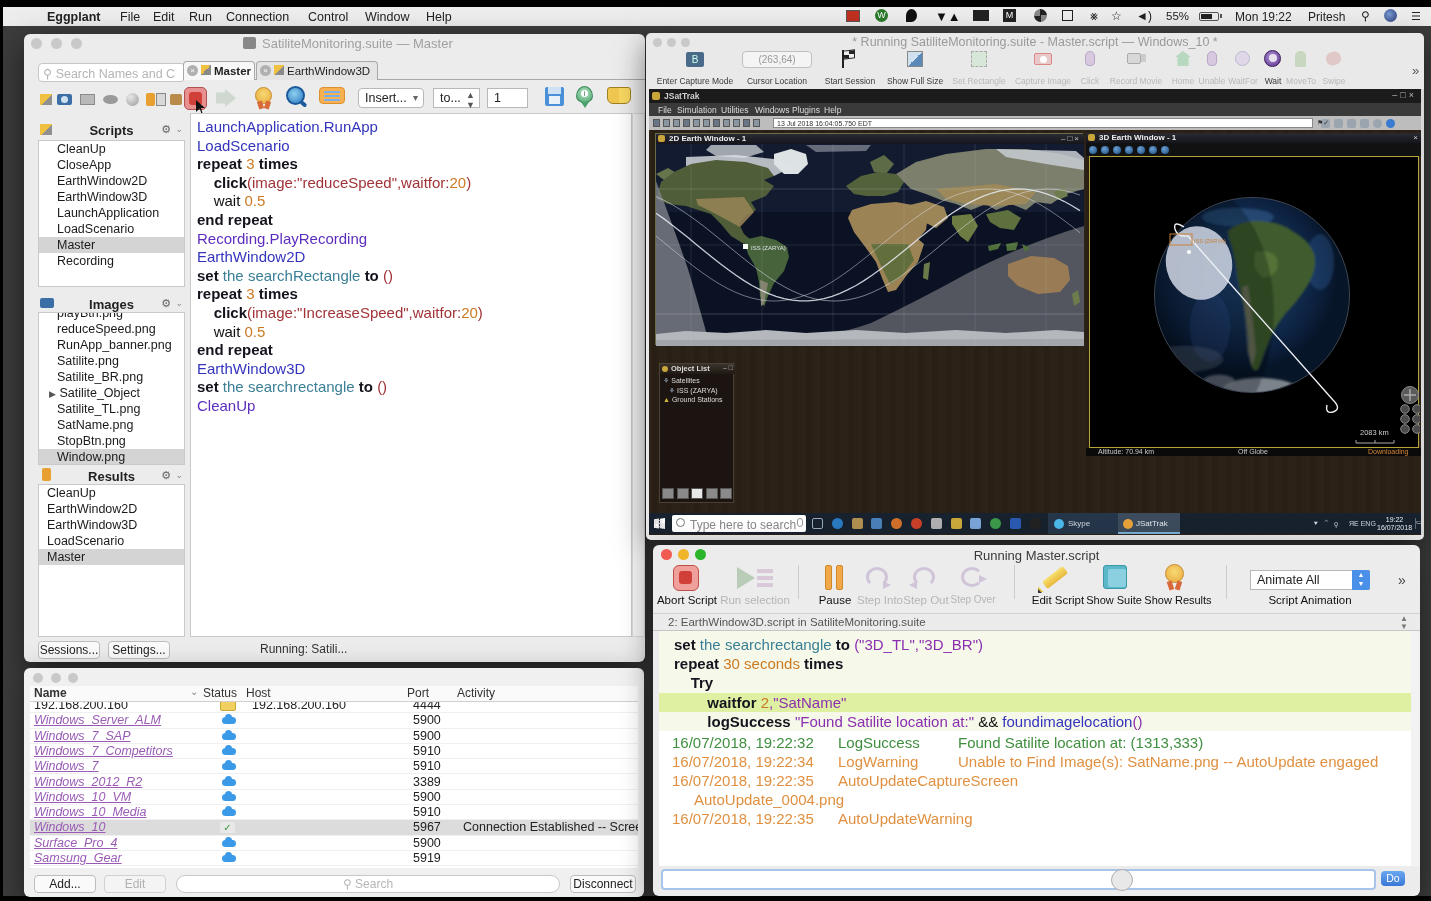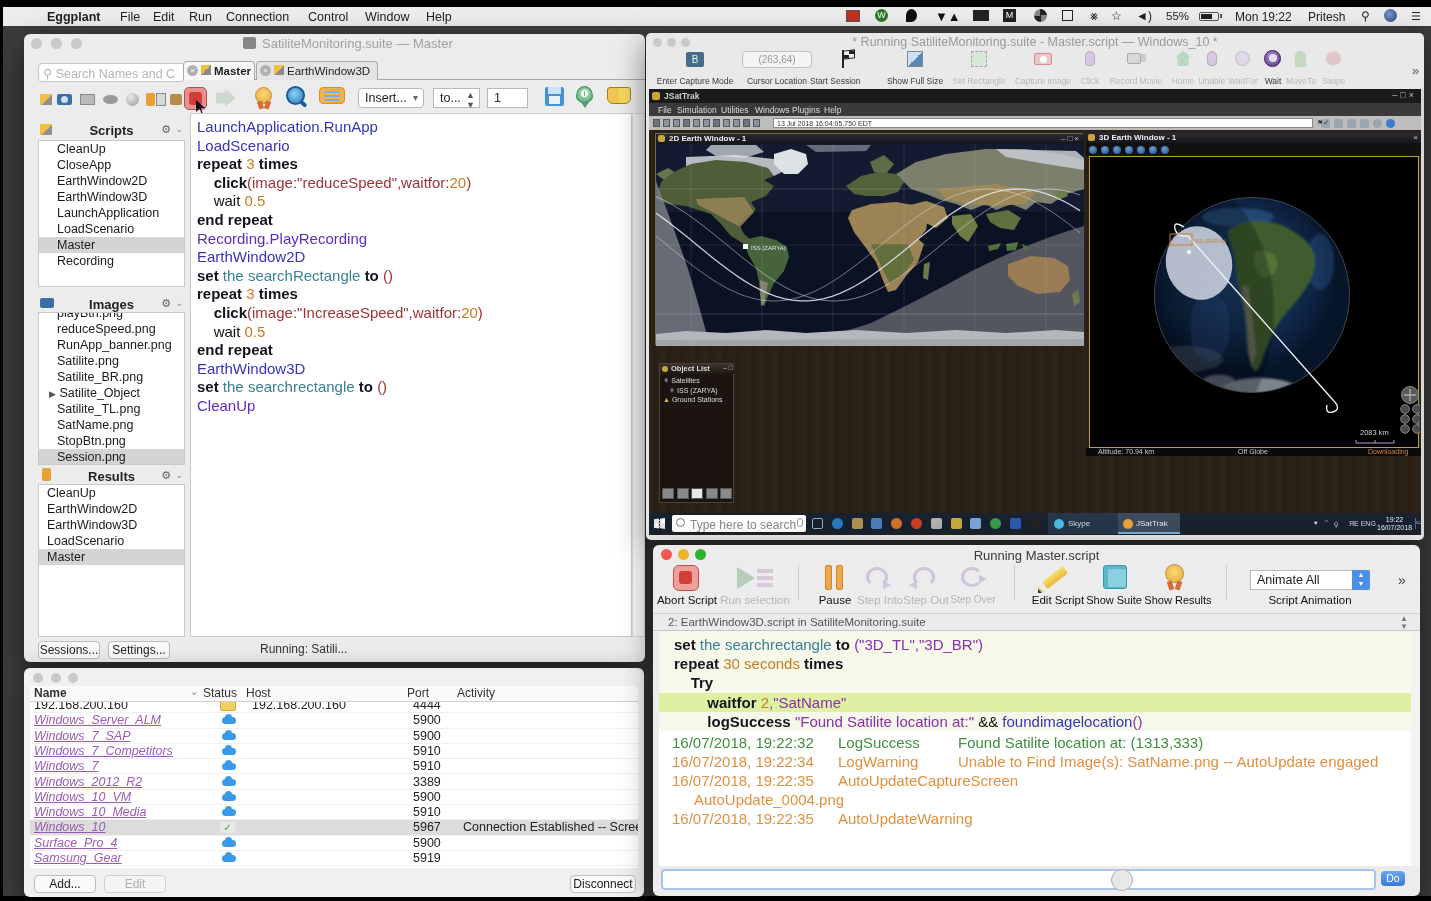--- a/index.html
+++ b/index.html
@@ -141,21 +141,21 @@
           <div style="padding:0 0 0 18px;margin-top:-7px">playBtn.png</div>
         </div>
    <div style="padding:1px 0 0 18px;height:16px">reduceSpeed.png</div>
    <div style="padding:1px 0 0 18px;height:16px">RunApp_banner.png</div>
    <div style="padding:1px 0 0 18px;height:16px">Satilite.png</div>
    <div style="padding:1px 0 0 18px;height:16px">Satilite_BR.png</div>
    <div style="padding:1px 0 0 10px;height:16px"><span style="color:#555;font-size:9px">▶</span> Satilite_Object</div>
    <div style="padding:1px 0 0 18px;height:16px">Satilite_TL.png</div>
    <div style="padding:1px 0 0 18px;height:16px">SatName.png</div>
    <div style="padding:1px 0 0 18px;height:16px">StopBtn.png</div>
-   <div style="padding:1px 0 0 18px;height:16px;background:#d4d4d4">Session.png</div>
+   <div style="padding:1px 0 0 18px;height:16px;background:#d4d4d4">Window.png</div>
  </div>
  <div class="abs" style="left:14px;top:434px;width:147px;height:16px">
    <div class="abs" style="left:4px;top:0px;width:9px;height:13px;background:#e8a030;border-radius:2px"></div>
    <div class="abs" style="left:0;top:1px;width:147px;text-align:center;font-weight:bold;font-size:13px;color:#222">Results</div>
    <div class="abs" style="right:14px;top:1px;color:#666;font-size:11px">⚙</div>
         <div class="abs" style="right:2px;top:2px;color:#888;font-size:9px">⌄</div>
  </div>
  <div class="abs" style="left:14px;top:450px;width:147px;height:153px;background:#fff;border:1px solid #c9c9c9;font-size:12.5px;color:#1a1a1a">
    <div style="padding:1px 0 0 8px;height:16px">CleanUp</div>
    <div style="padding:1px 0 0 8px;height:16px">EarthWindow2D</div>
@@ -263,34 +263,35 @@
         </div>
         <div style="position:absolute;left:0;top:149px;width:608px;height:15.3px;border-bottom:1px solid #f0f0f0">
           <span style="position:absolute;left:4px;top:0px;color:#9a5bb5;font-style:italic;text-decoration:underline">Samsung_Gear</span>
           <div style="position:absolute;left:192px;top:4px;width:14px;height:7px;background:#3a9ae8;border-radius:4px"></div>
           <div style="position:absolute;left:195px;top:1px;width:7px;height:7px;background:#3a9ae8;border-radius:50%"></div>
           <span style="position:absolute;left:383px;top:0px;color:#222">5919</span>
         </div>
       </div>
  <div class="abs" style="left:10px;top:207px;width:62px;height:18px;background:#fafafa;border:1px solid #bdbdbd;border-radius:4px;font-size:12px;color:#222;text-align:center;padding-top:1px">Add...</div>
  <div class="abs" style="left:80px;top:207px;width:62px;height:18px;background:#f4f4f4;border:1px solid #d0d0d0;border-radius:4px;font-size:12px;color:#b0b0b0;text-align:center;padding-top:1px">Edit</div>
+ <div class="abs" style="left:152px;top:207px;width:384px;height:18px;background:#fff;border:1px solid #c8c8c8;border-radius:9px;font-size:12px;color:#b5b5b5;text-align:center;padding-top:1px">⚲ Search</div>
  <div class="abs" style="left:546px;top:207px;width:66px;height:18px;background:#fafafa;border:1px solid #bdbdbd;border-radius:4px;font-size:12px;color:#222;text-align:center;padding-top:1px">Disconnect</div>
 </div>
 
 <div id="winC" class="win" style="left:646px;top:33px;width:778px;height:507px;background:#e9e9e9;border-radius:5px">
  <div class="tl" style="left:7px;top:5px;width:9px;height:9px"></div>
       <div class="tl" style="left:21px;top:5px;width:9px;height:9px"></div>
       <div class="tl" style="left:35px;top:5px;width:9px;height:9px"></div>
  <div class="abs" style="left:0;top:2px;width:100%;text-align:center;color:#9a9a9a;font-size:12.5px">* Running SatiliteMonitoring.suite - Master.script — Windows_10 *</div>
  <div id="ctoolbar" class="abs" style="left:0;top:15px;width:778px;height:41px;font-size:8.5px;color:#444">
         <div style="position:absolute;left:9px;top:28px;width:80px;text-align:center;color:#3a3a3a">Enter Capture Mode</div>
         <div style="position:absolute;left:40px;top:4px;width:18px;height:15px;background:#4a6a8a;border-radius:2px;color:#cfe;font-size:10px;text-align:center;line-height:15px">B</div>
         <div style="position:absolute;left:91px;top:28px;width:80px;text-align:center;color:#3a3a3a">Cursor Location</div>
         <div style="position:absolute;left:96px;top:3px;width:70px;height:17px;border:1px solid #c0c0c0;border-radius:4px;background:#f4f4f4;color:#999;font-size:10px;text-align:center;line-height:16px">(263,64)</div>
-        <div style="position:absolute;left:164px;top:28px;width:80px;text-align:left;color:#3a3a3a">Start Session</div>
+        <div style="position:absolute;left:164px;top:28px;width:80px;text-align:center;color:#3a3a3a">Start Session</div>
         <div style="position:absolute;left:197px;top:2px;width:12px;height:9px;background:repeating-conic-gradient(#222 0 25%,#eee 0 50%);border:1px solid #222;transform:skewY(-6deg)"></div>
         <div style="position:absolute;left:196px;top:2px;width:1.5px;height:18px;background:#222"></div>
         <div style="position:absolute;left:229px;top:28px;width:80px;text-align:center;color:#3a3a3a">Show Full Size</div>
         <div style="position:absolute;left:261px;top:3px;width:16px;height:16px;background:linear-gradient(135deg,#cfe0f0 50%,#5a88b8 50%);border:1px solid #888"></div>
         <div style="position:absolute;left:293px;top:28px;width:80px;text-align:center;color:#b8b8b8">Set Rectangle</div>
         <div style="position:absolute;left:325px;top:3px;width:16px;height:16px;background:#d8e8d8;border:1px dashed #aaa"></div>
         <div style="position:absolute;left:357px;top:28px;width:80px;text-align:center;color:#b8b8b8">Capture Image</div>
         <div style="position:absolute;left:388px;top:5px;width:18px;height:12px;background:#e8c8c8;border:1px solid #d88;border-radius:2px">
           <div style="position:absolute;left:5px;top:2px;width:7px;height:7px;border-radius:50%;background:#fff"></div>
         </div>

